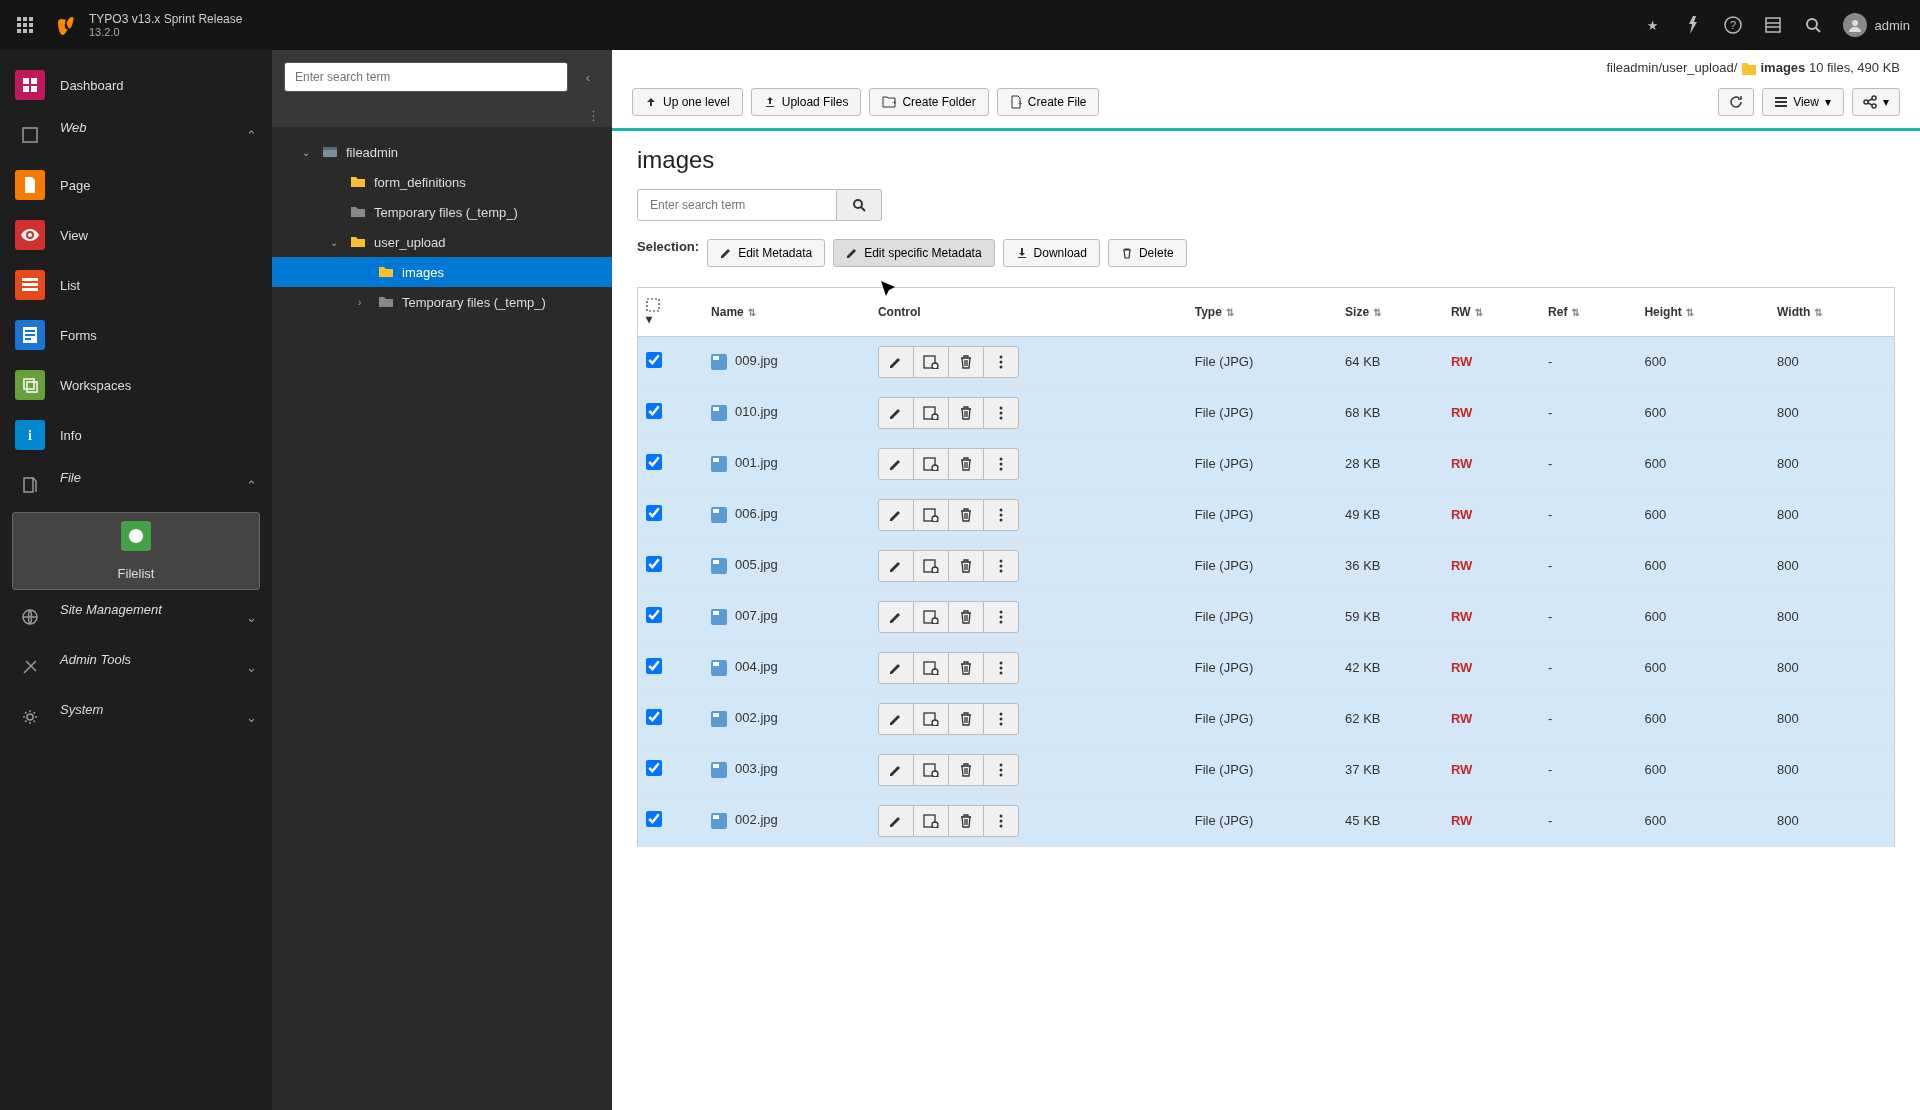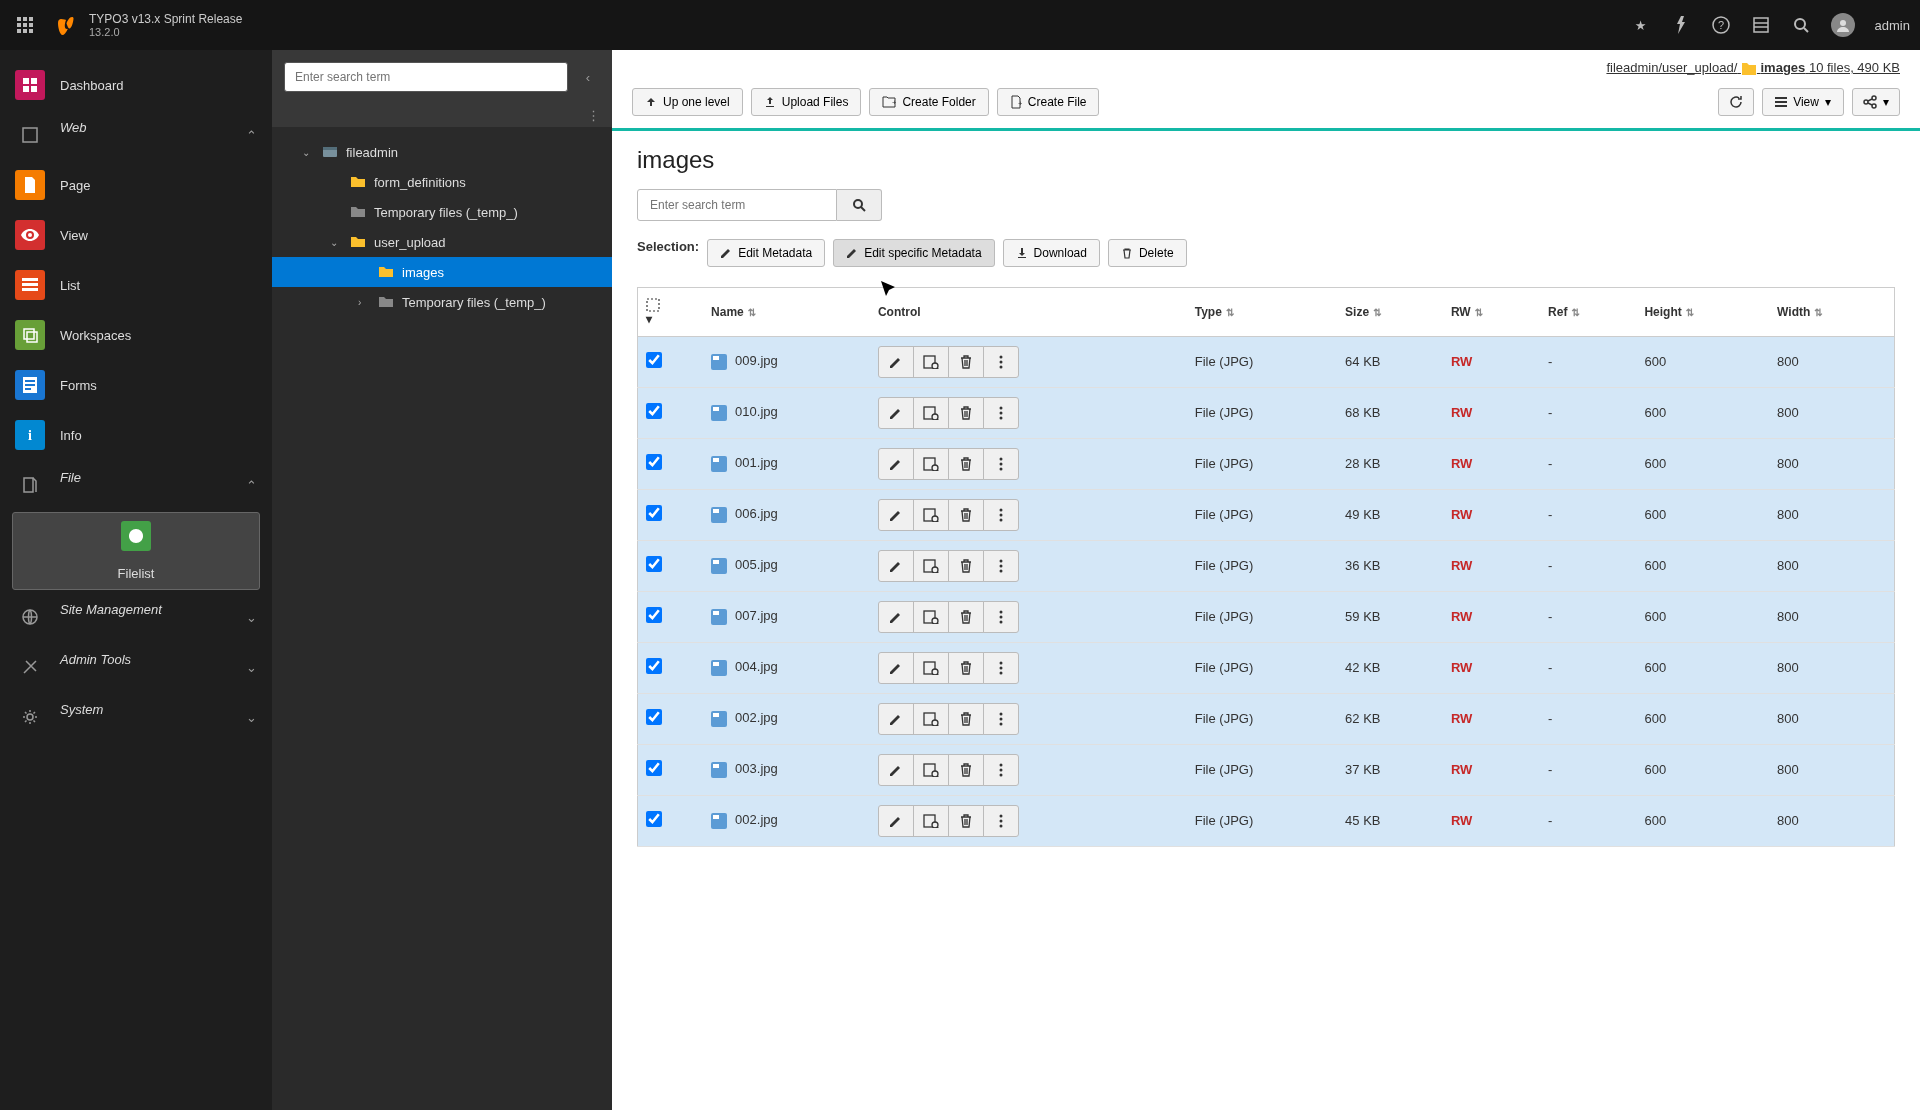--- a/index.html
+++ b/index.html
@@ -4,21 +4,21 @@
 <style>
 * { box-sizing: border-box; margin: 0; padding: 0; }
 body { font-family: Verdana, Arial, sans-serif; font-size: 13px; background: #fff; color: #333; overflow: hidden; }
 .topbar { height: 50px; background: #151515; display: flex; align-items: center; color: #ccc; padding: 0 10px; }
 .topbar-apps { width: 30px; height: 30px; display: flex; align-items: center; justify-content: center; cursor: pointer; }
 .topbar-logo { margin-left: 15px; display: flex; align-items: flex-end; gap: 10px; }
 .topbar-title { font-size: 12px; }
 .topbar-title .v { color: #aaa; font-size: 11px; }
 .topbar-right { margin-left: auto; display: flex; align-items: center; gap: 20px; }
 .topbar-icon { width: 20px; height: 20px; cursor: pointer; color: #bbb; display:flex; align-items:center; justify-content:center;}
-.topbar-user { display: flex; align-items: center; gap: 20px; cursor: pointer; }
+.topbar-user { display: flex; align-items: center; gap: 8px; cursor: pointer; }
 .avatar { width: 24px; height: 24px; border-radius: 50%; background: #888; display:flex; align-items:center; justify-content:center;}
 .main { display: flex; height: calc(100vh - 50px); }
 .sidebar { width: 272px; background: #1e1e1e; color: #ddd; overflow-y: auto; padding-top: 10px;}
 .side-item { display: flex; align-items: center; padding: 10px 15px; cursor: pointer; gap: 15px; }
 .side-item.group { justify-content: space-between; }
 .side-item.group .lbl { display:flex; gap:15px;font-style:italic; }
 .side-item.selected { background: #444; border: 1px solid #666; margin: 2px 12px; border-radius: 3px; padding: 8px 10px; flex-direction: column;}
 .side-icon { width: 30px; height: 30px; display: flex; align-items: center; justify-content: center; border-radius: 3px;}
 .si-dashboard { background: #c2185b; }
 .si-page { background: #f57c00; }
@@ -39,21 +39,21 @@
 .tree-body { flex:1; padding-top: 10px; overflow-y:auto;}
 .tree-node { display: flex; align-items: center; padding: 7px 10px; cursor: pointer; gap: 8px;}
 .tree-node.active { background: #0078d4; color: #fff; }
 .tree-indent1 { padding-left: 30px; }
 .tree-indent2 { padding-left: 58px; }
 .tree-indent3 { padding-left: 86px; }
 .folder-icon { width:16px; height:16px; }
 .expand-icon { width:12px; color:#aaa; font-size:10px;}
 
 .content { flex: 1; background: #fff; display: flex; flex-direction: column; overflow: hidden;}
-.breadcrumb { padding: 10px 20px 0; text-align: right; font-size: 13px; color: #333; text-decoration: underline;}
+.breadcrumb { padding: 10px 20px 0; text-align: right; font-size: 13px; color: #333;}
 .breadcrumb .bold { font-weight: bold; }
 .toolbar { padding: 12px 20px; display: flex; gap: 8px; align-items: center; border-bottom: 3px solid #14b8a6;}
 .btn { padding: 6px 12px; border: 1px solid #bbb; background: #f5f5f5; border-radius: 3px; cursor: pointer; font-size: 12px; display: inline-flex; align-items: center; gap: 6px;}
 .btn.icon-only { padding: 6px 10px;}
 .toolbar-right { margin-left: auto; display:flex; gap:8px;}
 
 .content-body { padding: 15px 25px; overflow-y: auto; flex:1;}
 .page-title { font-size: 24px; font-weight: normal; margin-bottom: 15px; color:#222;}
 .search-row { display: flex; margin-bottom: 18px; }
 .content-search { padding: 8px 12px; border: 1px solid #bbb; border-radius: 3px 0 0 3px; width: 200px; font-size:12px;}
@@ -192,38 +192,38 @@
       <div class="side-icon si-list">
           <svg width="16" height="14" viewBox="0 0 16 14" fill="#fff">
             <rect x="0" y="0" width="16" height="3"></rect>
             <rect x="0" y="5" width="16" height="3"></rect>
             <rect x="0" y="10" width="16" height="3"></rect>
           </svg>
         </div>
       <span>List</span>
     </div>
     <div class="side-item">
-      <div class="side-icon si-workspaces">
-          <svg width="16" height="16" viewBox="0 0 16 16" fill="#fff">
-            <rect x="2" y="2" width="10" height="10" fill="none" stroke="#fff" stroke-width="1.5"></rect>
-            <rect x="5" y="5" width="10" height="10" fill="none" stroke="#fff" stroke-width="1.5"></rect>
-          </svg>
-        </div>
-      <span>Workspaces</span>
-    </div>
-    <div class="side-item">
       <div class="side-icon si-forms">
           <svg width="14" height="16" viewBox="0 0 14 16" fill="#fff">
             <rect x="0" y="0" width="14" height="16" fill="#fff"></rect>
             <rect x="2" y="3" width="10" height="2" fill="#1976d2"></rect>
             <rect x="2" y="7" width="10" height="2" fill="#1976d2"></rect>
             <rect x="2" y="11" width="6" height="2" fill="#1976d2"></rect>
           </svg>
         </div>
       <span>Forms</span>
+    </div>
+    <div class="side-item">
+      <div class="side-icon si-workspaces">
+          <svg width="16" height="16" viewBox="0 0 16 16" fill="#fff">
+            <rect x="2" y="2" width="10" height="10" fill="none" stroke="#fff" stroke-width="1.5"></rect>
+            <rect x="5" y="5" width="10" height="10" fill="none" stroke="#fff" stroke-width="1.5"></rect>
+          </svg>
+        </div>
+      <span>Workspaces</span>
     </div>
     <div class="side-item">
       <div class="side-icon si-info">
           <svg width="16" height="16" viewBox="0 0 16 16" fill="#fff">
             <text x="8" y="13" text-anchor="middle" font-size="14" font-weight="bold" font-family="serif">i</text>
           </svg>
         </div>
       <span>Info</span>
     </div>
     <div class="side-item group">

